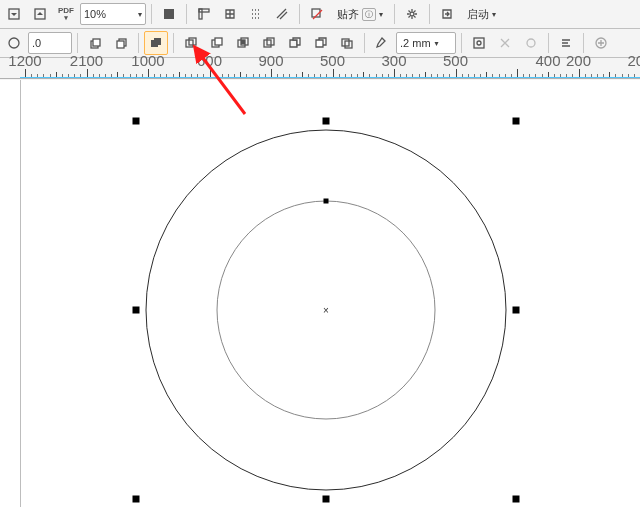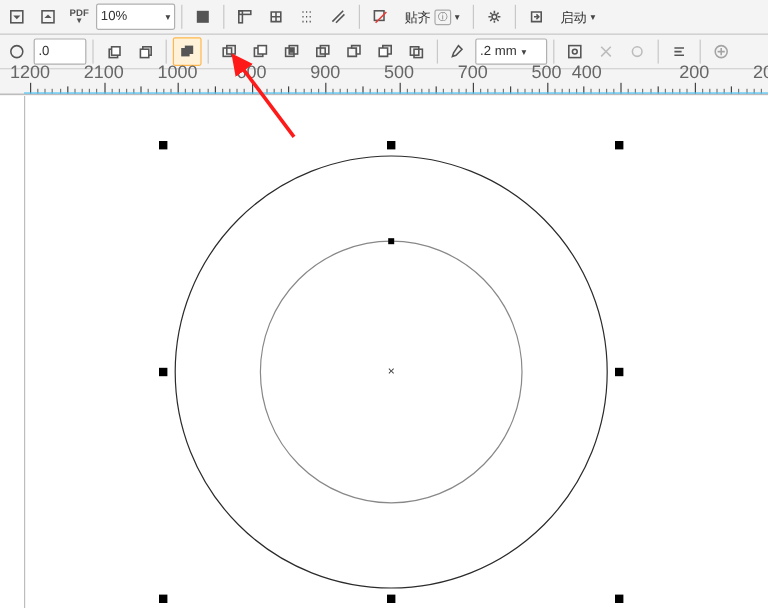--- a/index.html
+++ b/index.html
@@ -293,21 +293,21 @@
       <div class="tick minor" style="left: 338.65px;"></div>
       <div class="tick minor" style="left: 344.8px;"></div>
       <div class="tick minor" style="left: 350.95px;"></div>
       <div class="tick minor" style="left: 357.1px;"></div>
       <div class="tick major" style="height: 6px; left: 363.25px;"></div>
       <div class="tick minor" style="left: 369.4px;"></div>
       <div class="tick minor" style="left: 375.55px;"></div>
       <div class="tick minor" style="left: 381.7px;"></div>
       <div class="tick minor" style="left: 387.85px;"></div>
       <div class="tick major" style="left: 394px;"></div>
-      <div class="ticklbl" style="left: 394px;">700</div>
+      <div class="ticklbl" style="left: 394px;">300</div>
       <div class="tick minor" style="left: 400.15px;"></div>
       <div class="tick minor" style="left: 406.3px;"></div>
       <div class="tick minor" style="left: 412.45px;"></div>
       <div class="tick minor" style="left: 418.6px;"></div>
       <div class="tick major" style="height: 6px; left: 424.75px;"></div>
       <div class="tick minor" style="left: 430.9px;"></div>
       <div class="tick minor" style="left: 437.05px;"></div>
       <div class="tick minor" style="left: 443.2px;"></div>
       <div class="tick minor" style="left: 449.35px;"></div>
       <div class="tick major" style="left: 455.5px;"></div>
@@ -315,21 +315,21 @@
       <div class="tick minor" style="left: 461.65px;"></div>
       <div class="tick minor" style="left: 467.8px;"></div>
       <div class="tick minor" style="left: 473.95px;"></div>
       <div class="tick minor" style="left: 480.1px;"></div>
       <div class="tick major" style="height: 6px; left: 486.25px;"></div>
       <div class="tick minor" style="left: 492.4px;"></div>
       <div class="tick minor" style="left: 498.55px;"></div>
       <div class="tick minor" style="left: 504.7px;"></div>
       <div class="tick minor" style="left: 510.85px;"></div>
       <div class="tick major" style="left: 517px;"></div>
-      <div class="ticklbl" style="left: 489px; margin-top: 24px;">400</div>
+      <div class="ticklbl" style="left: 548px; margin-top: 24px;">400</div>
       <div class="tick minor" style="left: 523.15px;"></div>
       <div class="tick minor" style="left: 529.3px;"></div>
       <div class="tick minor" style="left: 535.45px;"></div>
       <div class="tick minor" style="left: 541.6px;"></div>
       <div class="tick major" style="height: 6px; left: 547.75px;"></div>
       <div class="tick minor" style="left: 553.9px;"></div>
       <div class="tick minor" style="left: 560.05px;"></div>
       <div class="tick minor" style="left: 566.2px;"></div>
       <div class="tick minor" style="left: 572.35px;"></div>
       <div class="tick major" style="left: 578.5px;"></div>

